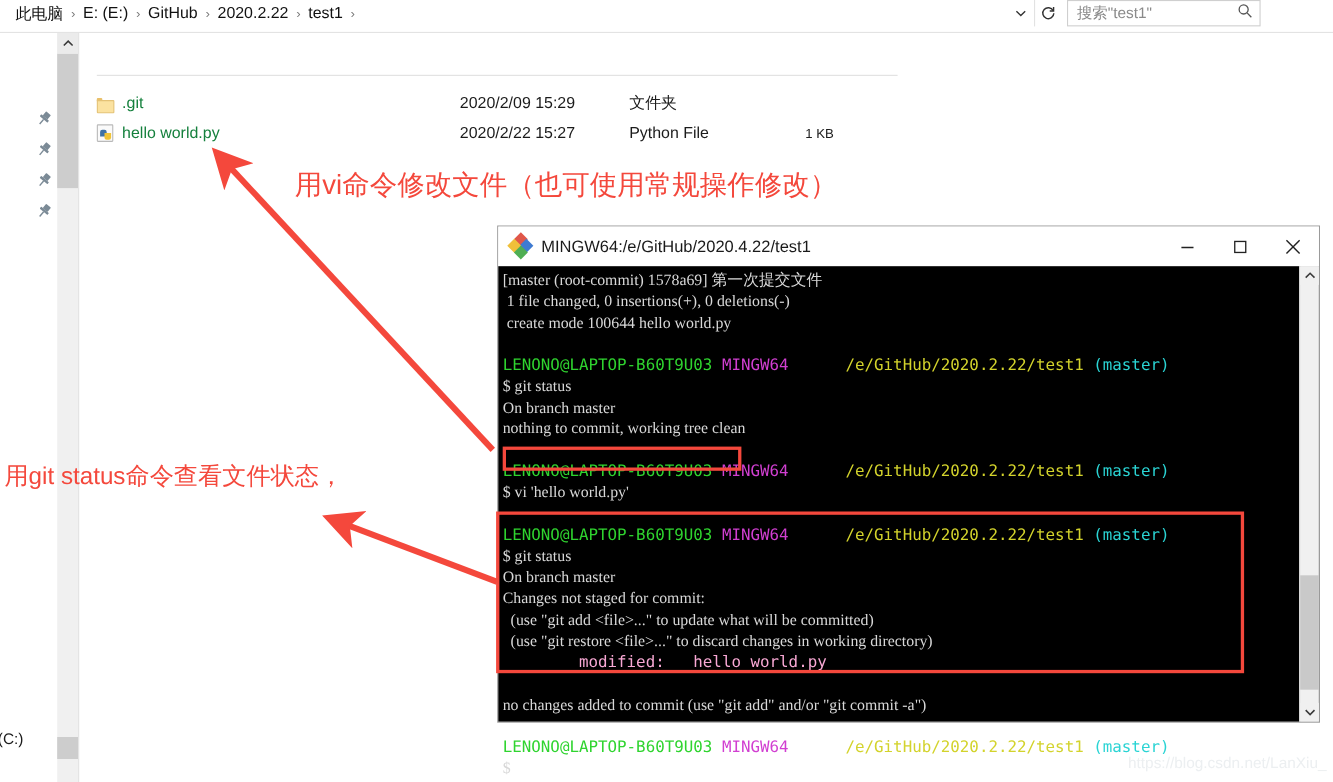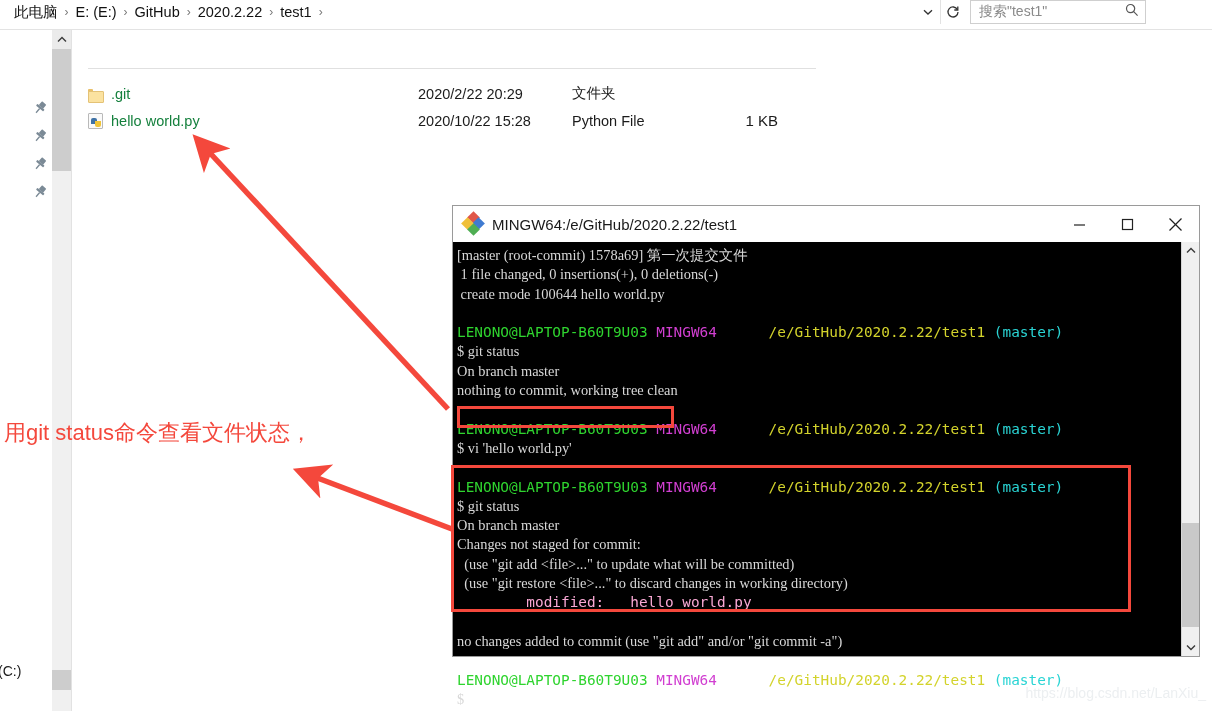--- a/index.html
+++ b/index.html
@@ -54,21 +54,21 @@
   .colh { position:absolute; top:0; height:28px; font-size:14.5px; color:#2a2a2a;
           padding-left:10px; display:flex; align-items:center; border-right:1px solid #e0e0e0; }
   .colheaders-underline { position:absolute; left:88px; top:68px; width:728px; height:1px; background:#e0e0e0; }
 
   
   .filerow { position:absolute; left:88px; height:27px; display:flex; align-items:center; }
   .fr-name { position:absolute; left:0; display:flex; align-items:center; gap:8px;
              font-size:14.5px; color:#15803d; }
   .fr-date { position:absolute; left:330px; font-size:14.5px; color:#1b1b1b; }
   .fr-type { position:absolute; left:484px; font-size:14.5px; color:#1b1b1b; }
-  .fr-size { position:absolute; left:630px; width:60px; text-align:right; font-size:15px; color:#1b1b1b; }
+  .fr-size { position:absolute; left:610px; width:60px; text-align:right; font-size:12px; color:#1b1b1b; }
 
   .ico-folder { width:15px; height:14px; position:relative; }
   .ico-folder:before { content:""; position:absolute; left:0; top:2px; width:5px; height:3px;
                        background:#e9c06a; border-radius:1px 1px 0 0; }
   .ico-folder:after { content:""; position:absolute; left:0; top:4px; width:14px; height:10px;
                       background:#fbe2a0; border:1px solid #e4c276; border-radius:0 1px 1px 1px; }
   .ico-py { width:15px; height:16px; position:relative; background:#fafafa;
             border:1px solid #b9b9b9; border-radius:1px; }
   .ico-py:before { content:""; position:absolute; left:2px; top:4px; width:6px; height:6px;
                    background:#3f72a5; border-radius:2px 2px 0 0; }
@@ -209,44 +209,44 @@
   <div class="drive-label">(C:)</div>
 
   <div class="colheaders-underline"></div>
 
   <div id="filelist">
       <div class="filerow" style="top: 80px; width: 730px;">
         <div class="fr-name">
           <span class="ico-folder"></span>
           <span>.git</span>
         </div>
-        <div class="fr-date">2020/2/22 20:29</div>
+        <div class="fr-date">2020/2/09 15:29</div>
         <div class="fr-type">文件夹</div>
         <div class="fr-size"></div>
       </div>
       <div class="filerow" style="top: 107px; width: 730px;">
         <div class="fr-name">
           <span class="ico-py"></span>
           <span>hello world.py</span>
         </div>
-        <div class="fr-date">2020/10/22 15:28</div>
+        <div class="fr-date">2020/2/22 15:27</div>
         <div class="fr-type">Python File</div>
         <div class="fr-size">1 KB</div>
       </div>
     </div>
 
   <div class="term">
     <div class="term-title">
       <div class="term-logo">
         <span class="tl-r"></span>
           <span class="tl-b"></span>
           <span class="tl-y"></span>
           <span class="tl-g"></span>
       </div>
-      <div class="term-title-text">MINGW64:/e/GitHub/2020.2.22/test1</div>
+      <div class="term-title-text">MINGW64:/e/GitHub/2020.4.22/test1</div>
       <div class="wbtns">
         <div class="wbtn">
           <svg width="13" height="13" viewBox="0 0 13 13">
               <line x1="1" y1="7" x2="12" y2="7" stroke="#222" stroke-width="1.2"></line>
             </svg>
         </div>
         <div class="wbtn">
           <svg width="13" height="13" viewBox="0 0 13 13">
               <rect x="1.5" y="1.5" width="10" height="10" fill="none" stroke="#222" stroke-width="1.2"></rect>
             </svg>
@@ -275,20 +275,21 @@
         <svg width="10" height="7" viewBox="0 0 10 7">
             <path d="M1 1.6 L5 5.6 L9 1.6" fill="none" stroke="#3a3a3a" stroke-width="1.4"></path>
           </svg>
       </div>
     </div>
 
     <div class="hlbox" style="left:4px; top:200px; width:217px; height:22px;"></div>
     <div class="hlbox" style="left:-2px; top:259px; width:680px; height:147px;"></div>
   </div>
 
+  <div class="redtext" style="left:268px; top:153px;">用vi命令修改文件（也可使用常规操作修改）</div>
   <div class="redtext small" style="left:4px; top:418px;">用git status命令查看文件状态，</div>
 
   <svg class="anno">
     <defs>
       <marker id="ah" markerWidth="7" markerHeight="7" refX="5.4" refY="3.3" orient="auto">
         <path d="M0,0 L6.6,3.3 L0,6.6 L1.7,3.3 z" fill="#f4483c"></path>
       </marker>
     </defs>
     <line x1="448" y1="409" x2="197" y2="139" stroke="#f4483c" stroke-width="5.5" marker-end="url(#ah)"></line>
     <line x1="452" y1="529" x2="299" y2="471" stroke="#f4483c" stroke-width="5.5" marker-end="url(#ah)"></line>

